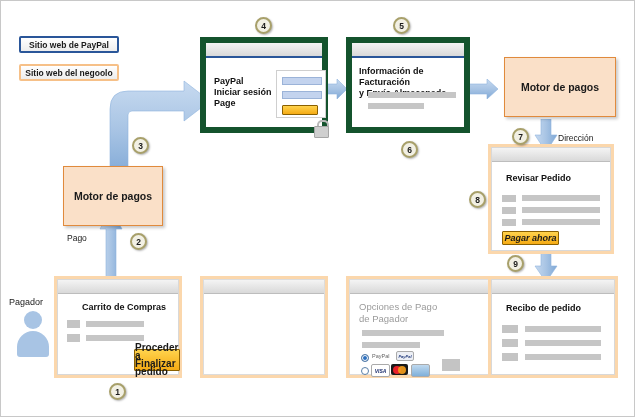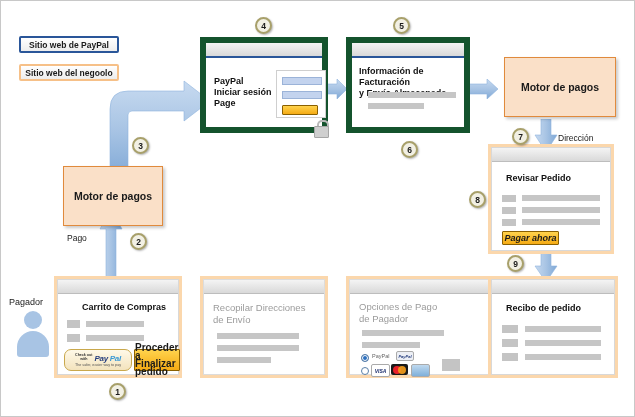--- a/index.html
+++ b/index.html
@@ -358,50 +358,30 @@
 
   <div class="abs card card-merchant" style="left:56px; top:278px; width:122px; height:96px;">
     <div class="titlebar"></div>
     <div class="card-body">
       <div class="card-title" style="left:0; top:9px;margin-left:24px;">Carrito de Compras</div>
       <div class="grayblock" style="left:9px; top:27px; width:13px; height:8px;"></div>
       <div class="grayline" style="left:28px; top:28px; width:58px;"></div>
       <div class="grayblock" style="left:9px; top:41px; width:13px; height:8px;"></div>
       <div class="grayline" style="left:28px; top:42px; width:58px;"></div>
 
-      <div class="pp-btn" style="left:6px; top:56px; width:66px; height:20px;">
-        <div class="pp-line1">
-          <span class="pp-checkout">
-            <span>Check out</span><br>
-            <span>with</span>
-          </span>
-          <span class="pp-word pp-pay">Pay</span>
-            <span class="pp-word pp-pal">Pal</span>
-        </div>
-        <div class="pp-line2">The safer, easier way to pay</div>
-      </div>
 
       <div class="btn-yellow small" style="left:76px; top:56px; width:44px; height:20px; flex-direction:column; line-height:8px;">
         <span>Proceder a</span>
         <span>Finalizar pedido</span>
       </div>
     </div>
   </div>
 
   <div class="abs card card-merchant-dim" style="left:202px; top:278px; width:122px; height:96px;">
     <div class="titlebar"></div>
-    <div class="card-body">
-      <div class="card-title dim" style="left:9px; top:9px; width:108px; line-height:12px;">
-        <div>Recopilar Direcciones</div>
-        <div>de Envío</div>
-      </div>
-      <div class="grayline" style="left:13px; top:40px; width:82px;"></div>
-      <div class="grayline" style="left:13px; top:52px; width:82px;"></div>
-      <div class="grayline" style="left:13px; top:64px; width:54px;"></div>
-    </div>
   </div>
 
   <div class="abs card card-merchant-dim" style="left:348px; top:278px; width:144px; height:96px;padding-left:16px;">
     <div class="titlebar"></div>
     <div class="card-body">
       <div class="card-title dim" style="left:9px; top:8px; width:108px; line-height:12px;">
         <div>Opciones de Pago</div>
         <div>de Pagador</div>
       </div>
       <div class="grayline" style="left:12px; top:37px; width:82px;"></div>

